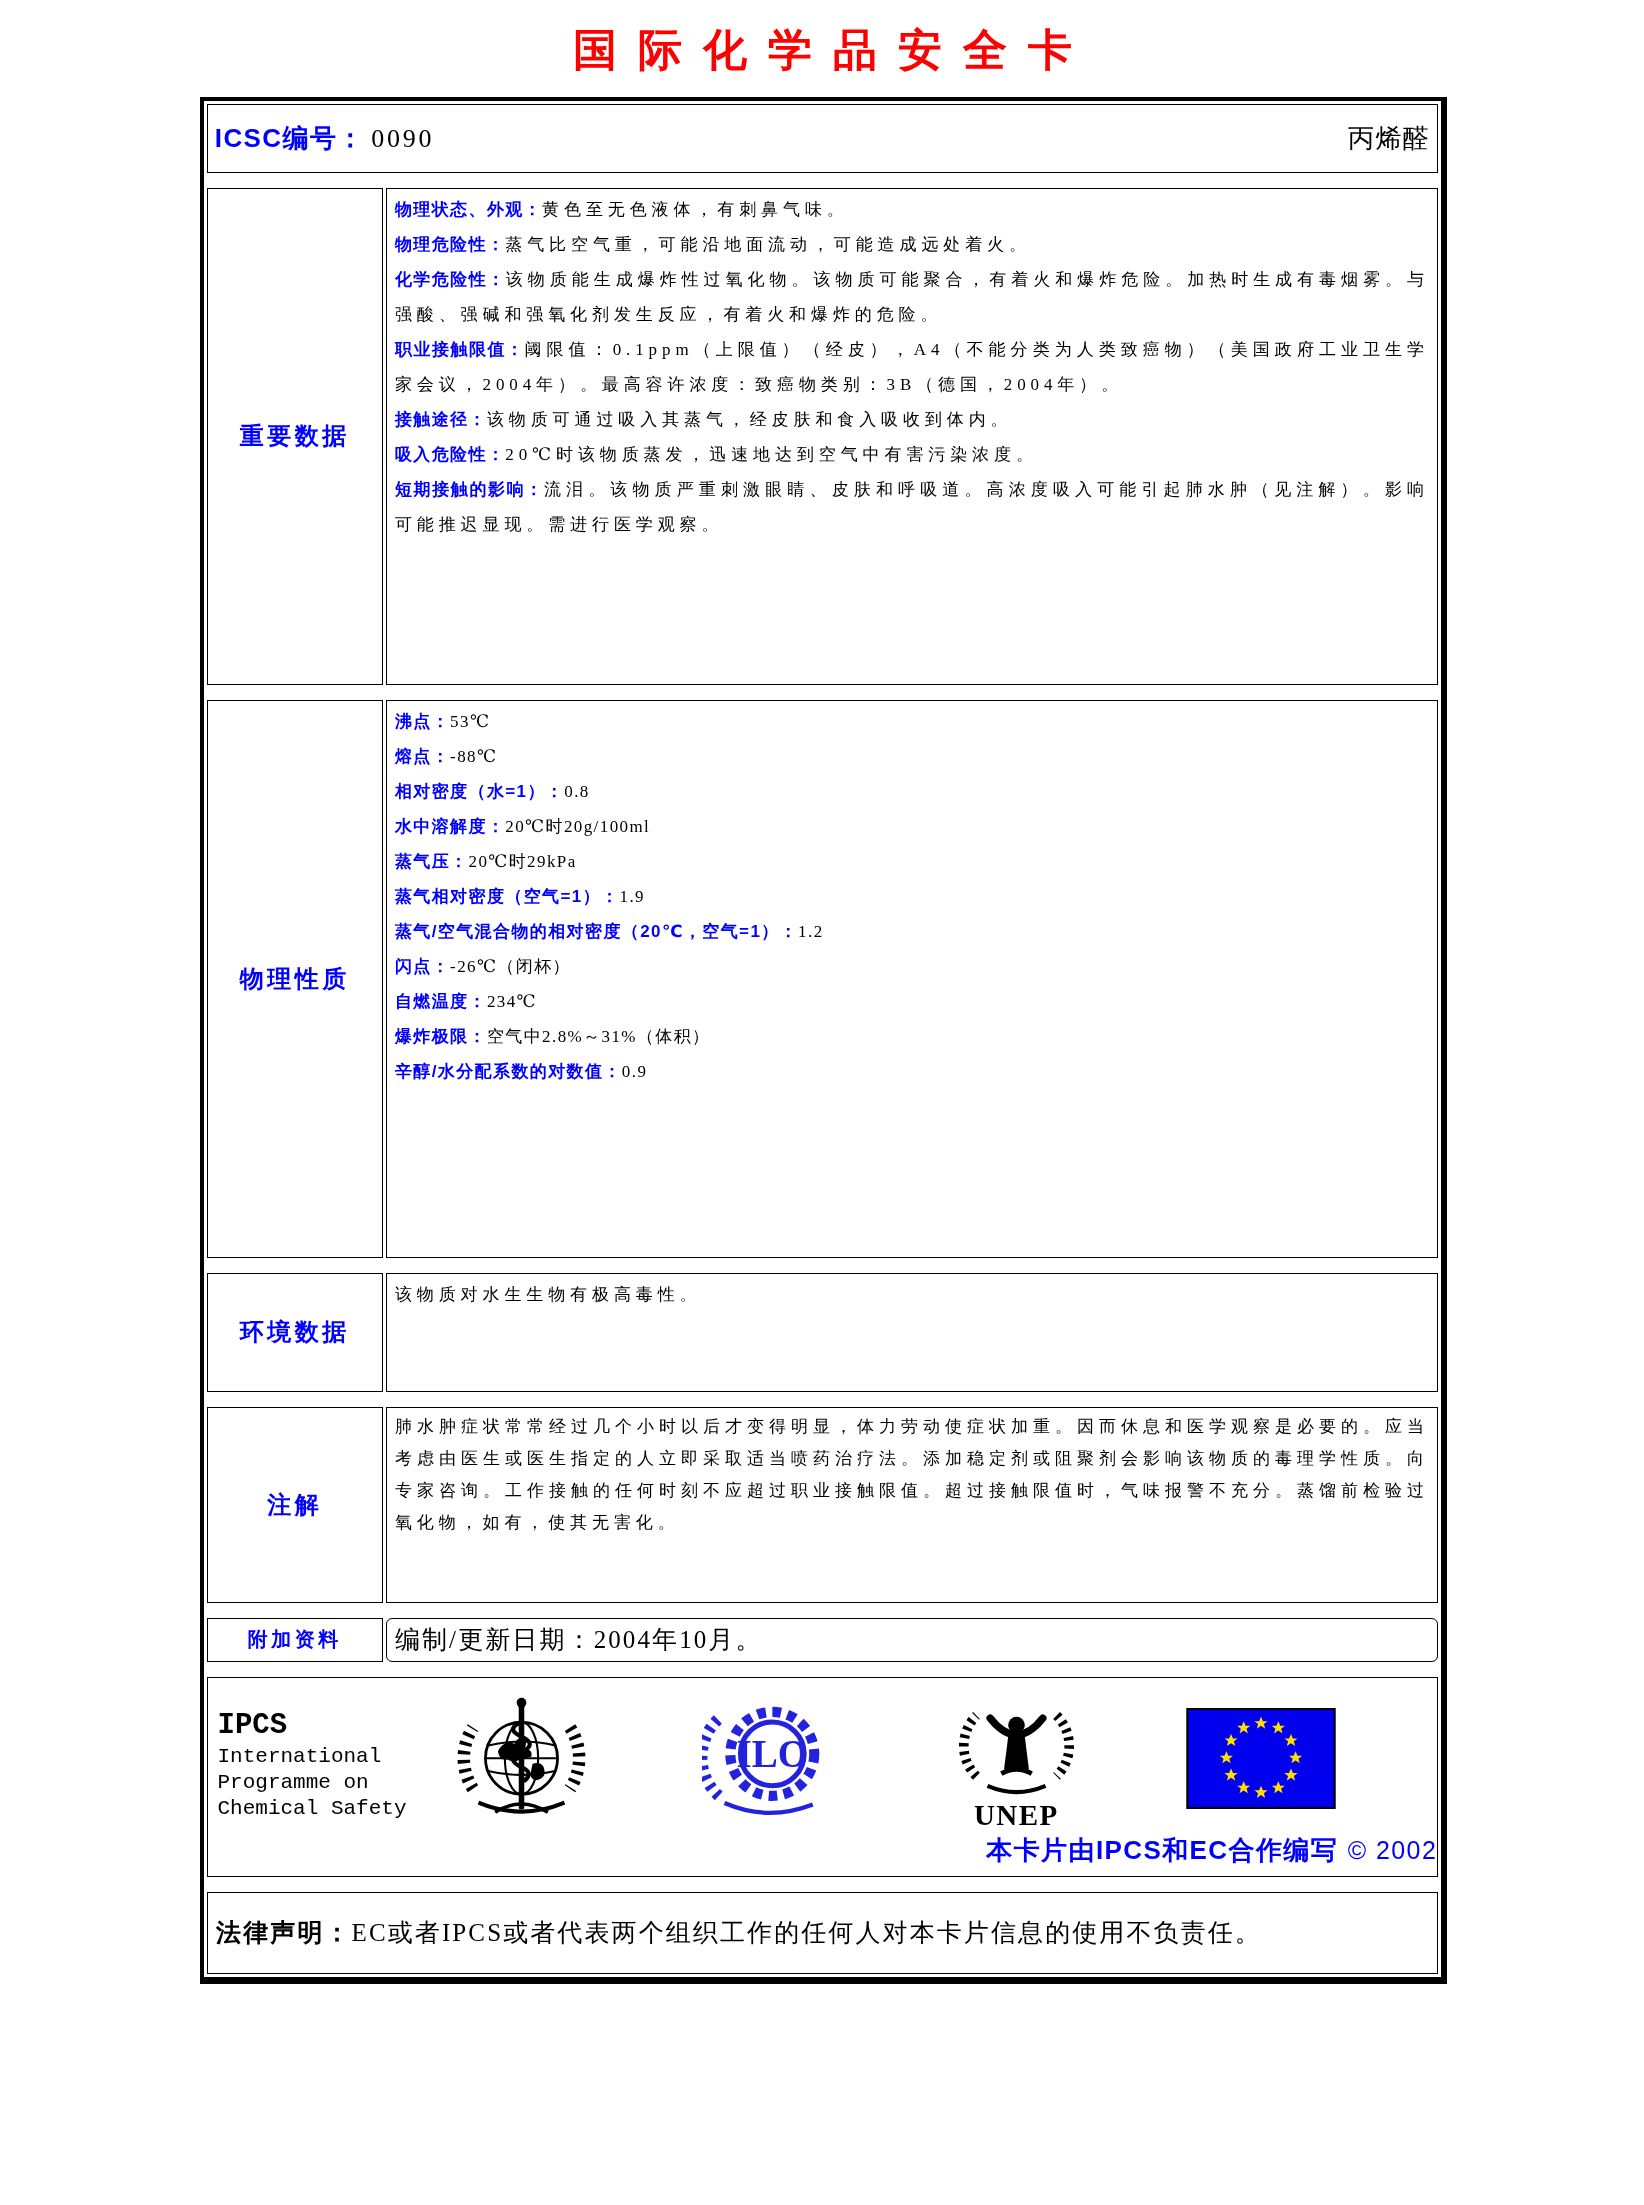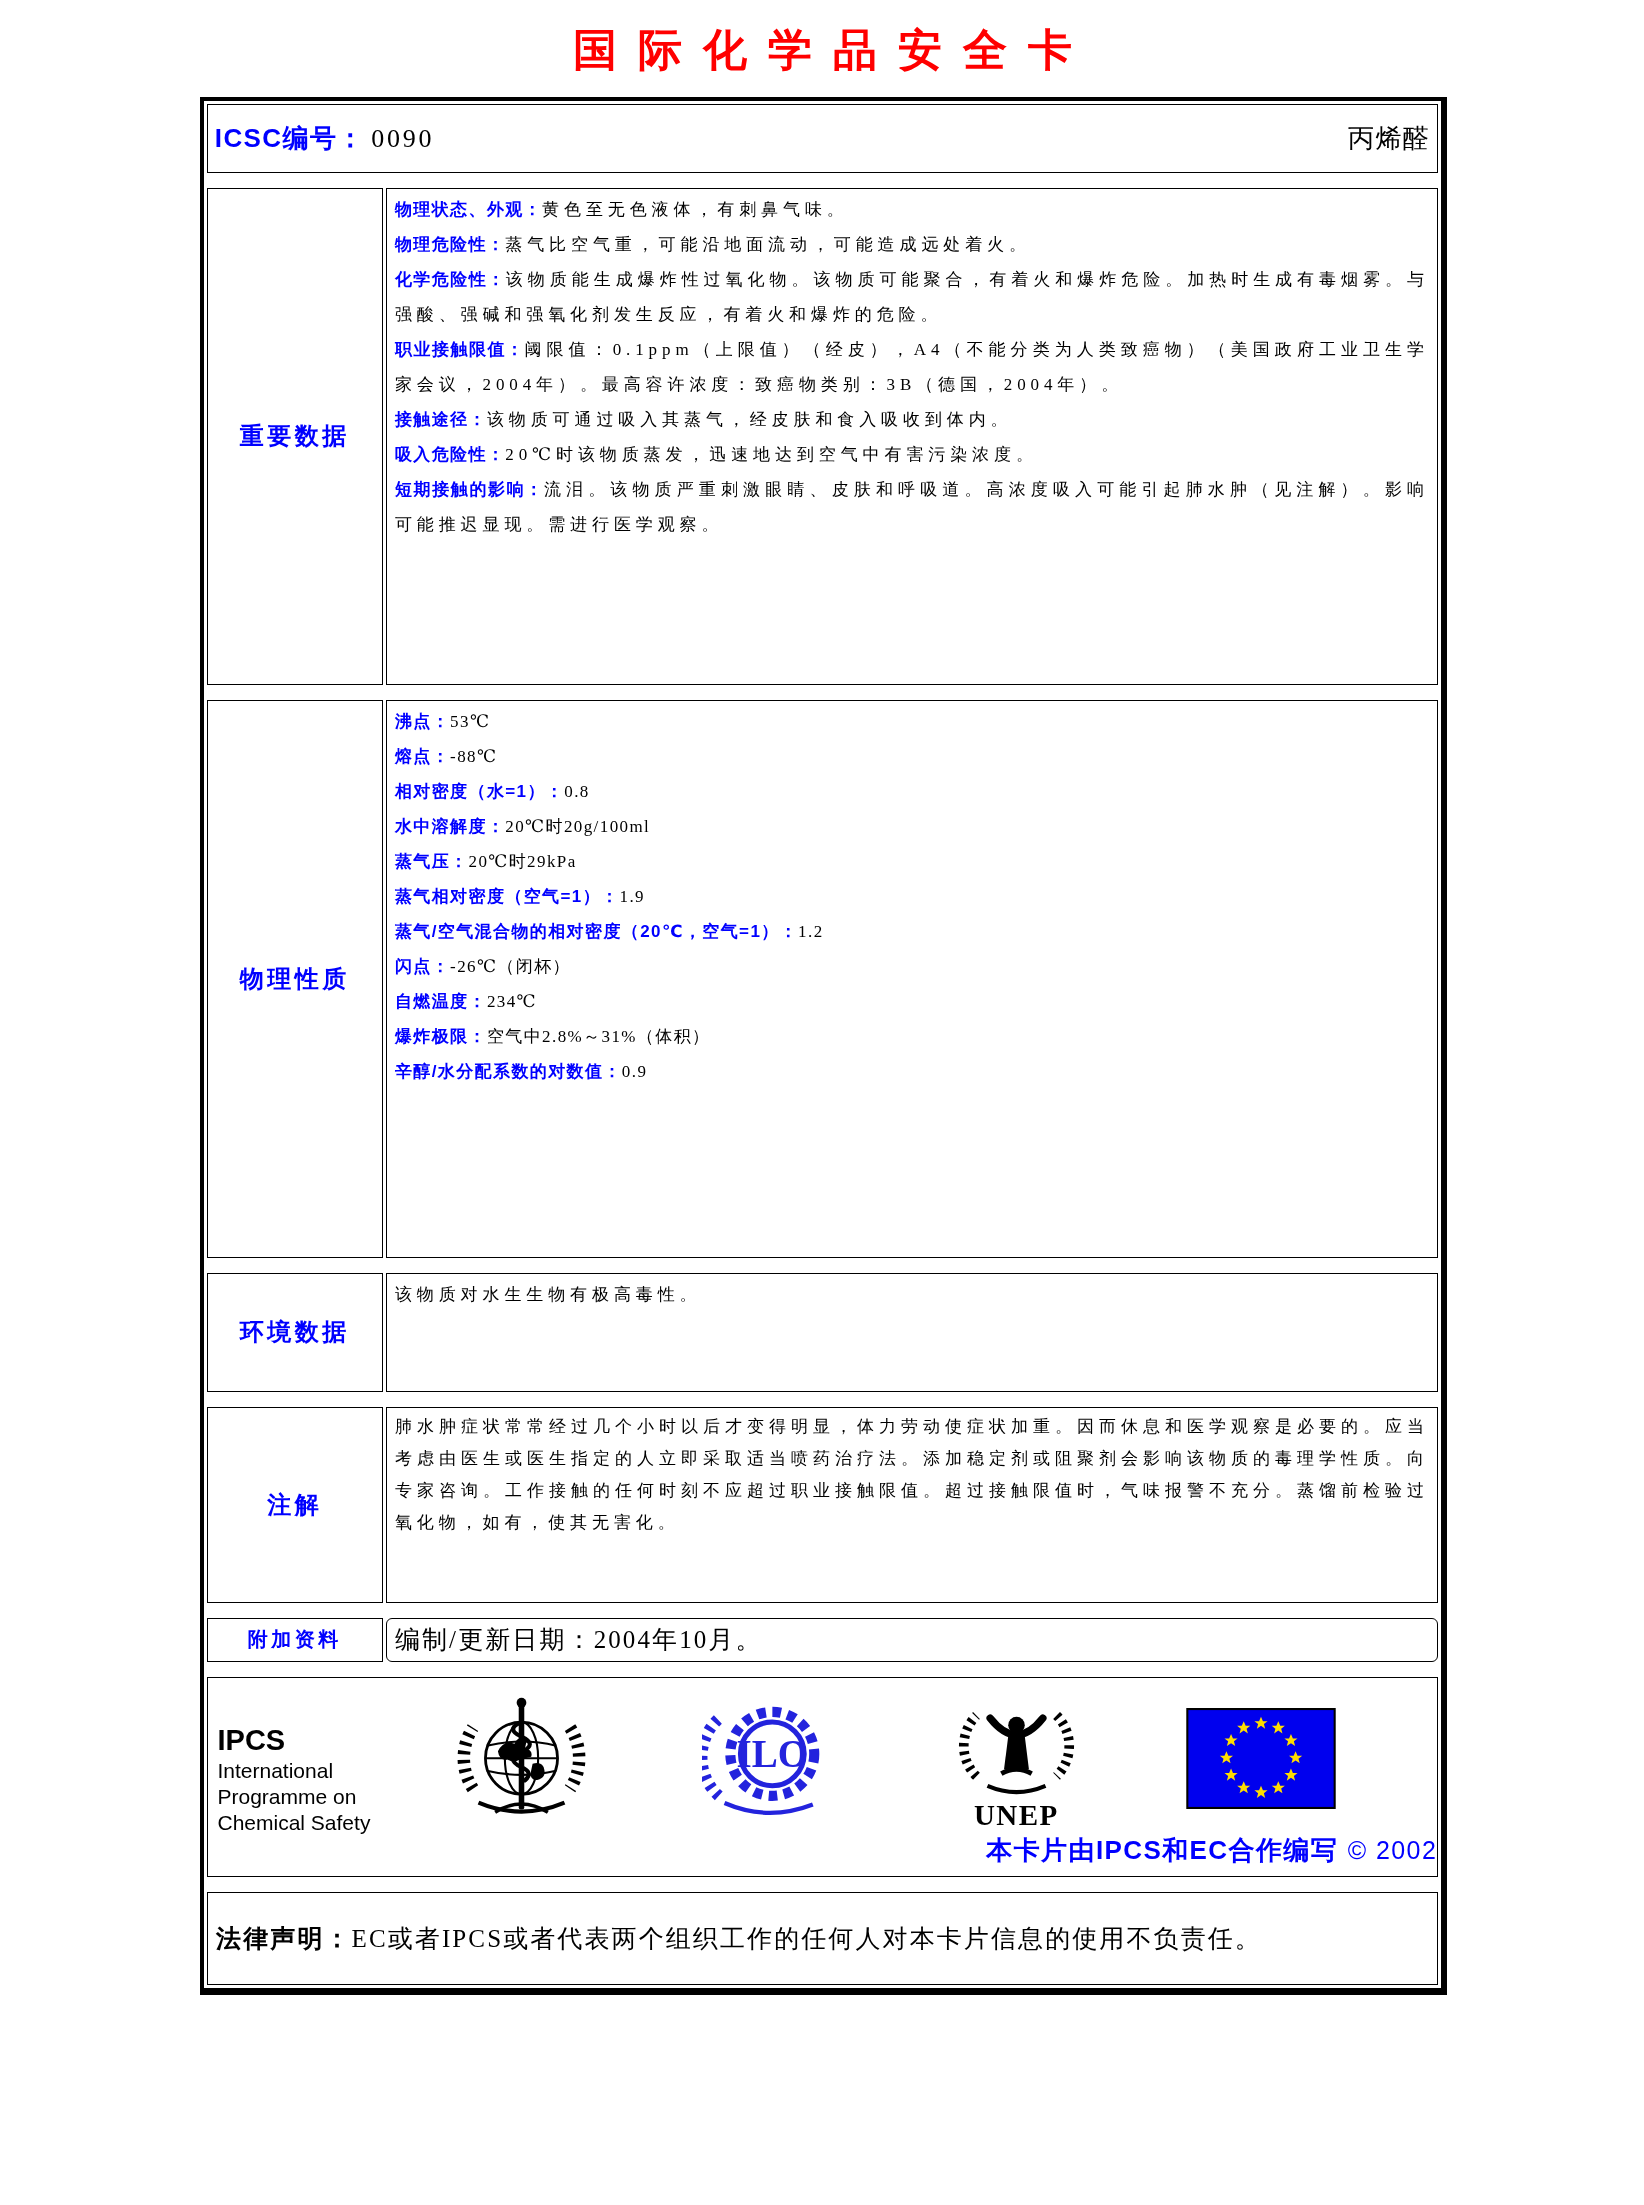--- a/index.html
+++ b/index.html
@@ -31,42 +31,42 @@
     font-weight:bold;font-size:24px;letter-spacing:3.5px;text-align:center;
   }
   .content-cell{flex:1;padding:2.8px 8.3px;font-size:17px;line-height:35px;}
   .row-header{height:69px;}
   .row-important{height:497px;}
   .row-physical{height:558px;}
   .row-env{height:119px;}
   .row-notes{height:196px;}
   .row-add{height:44px;}
   .row-logos{height:200px;}
-  .row-legal{height:93px;}
+  .row-legal{height:82px;}
   .header-cell{
     flex:1;display:flex;align-items:center;justify-content:space-between;
     padding:0 7px;font-size:26px;
   }
   .blab{
     color:var(--accent_blue);font-family:"Liberation Sans","DejaVu Sans",sans-serif;
     font-weight:bold;letter-spacing:1.4px;
   }
   .para{margin:0;text-align:justify;letter-spacing:4.9px;}
   .notes-para{line-height:32px;}
   .prop-line{white-space:nowrap;letter-spacing:1.4px;}
   .add-cell{display:flex;align-items:center;padding:0 8.3px;font-size:25px;letter-spacing:2.1px;}
   .legal-cell{flex:1;display:flex;align-items:center;padding:0 8.3px;font-size:25px;letter-spacing:2.1px;}
   .legal-label{
     color:#000;font-family:"Liberation Sans","DejaVu Sans",sans-serif;
     font-weight:bold;flex:0 0 auto;
   }
   .logos-cell{flex:1;position:relative;}
   .ipcs-block{
-    position:absolute;left:9.7px;top:44px;
-    font-family:Liberation Sans, sans-serif;color:#000;
+    position:absolute;left:9.7px;top:30px;
+    font-family:Liberation Mono, monospace;color:#000;
   }
   .ipcs-title{font-size:29px;font-weight:bold;line-height:36px;}
   .ipcs-sub{font-size:21px;line-height:26px;}
   .logo{position:absolute;}
   .logo-who{left:244px;top:15.3px;}
   .logo-ilo{left:494px;top:18px;}
   .unep-block{position:absolute;left:746px;top:14px;width:125px;text-align:center;}
   .unep-label{
     font-family:"Liberation Serif","DejaVu Serif",serif;font-weight:bold;
     font-size:29px;line-height:30.5px;letter-spacing:1.4px;margin-top:1.4px;

